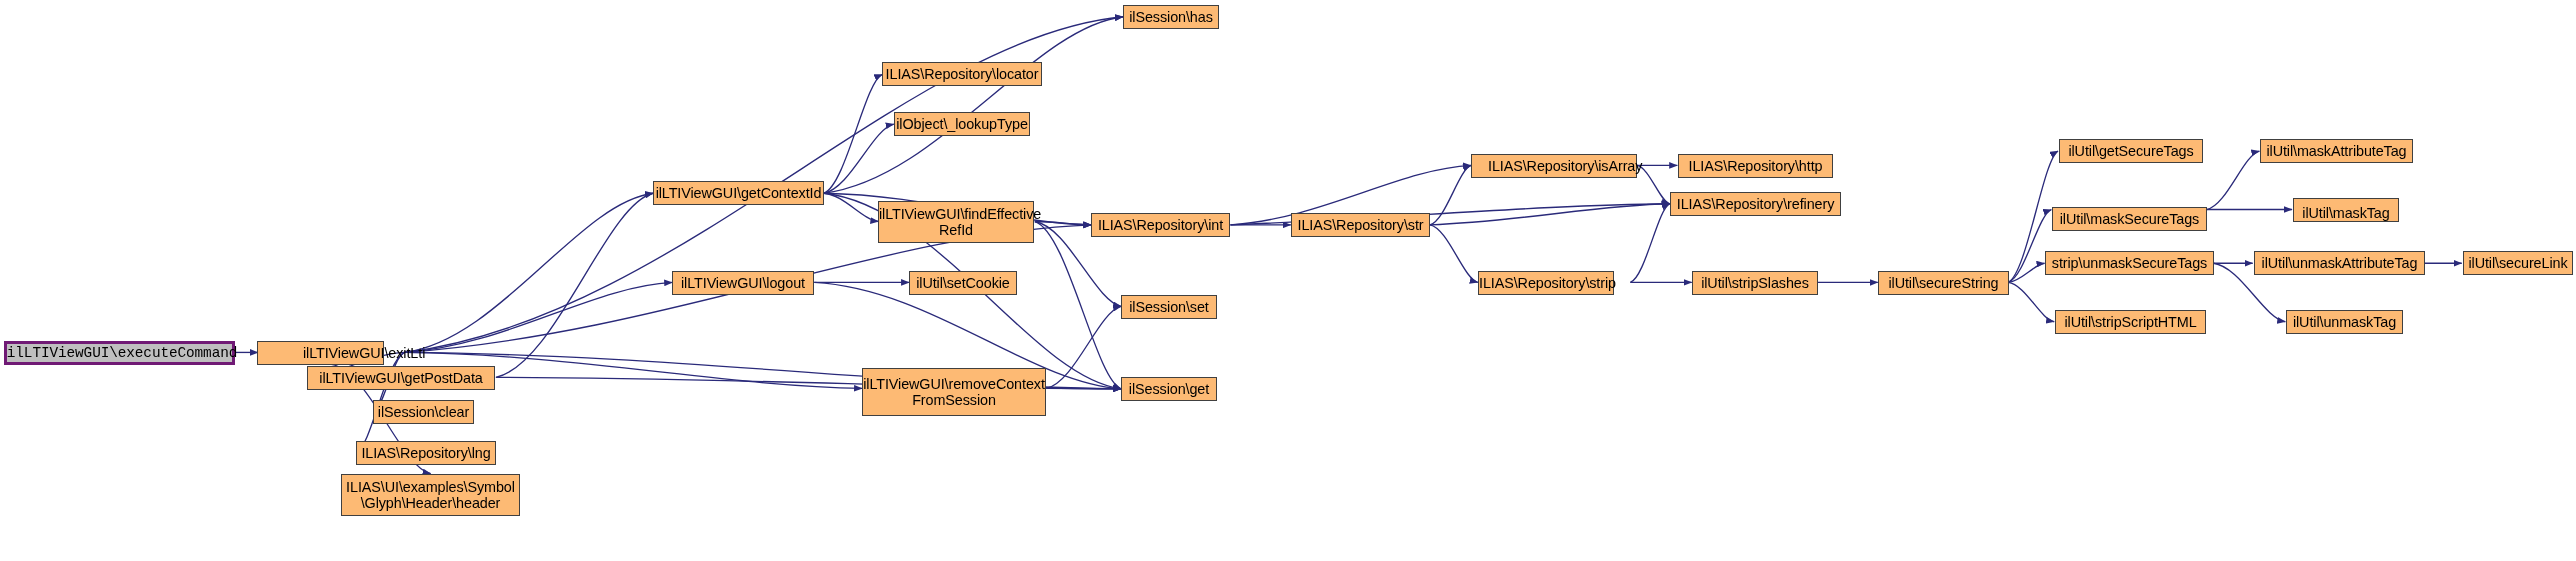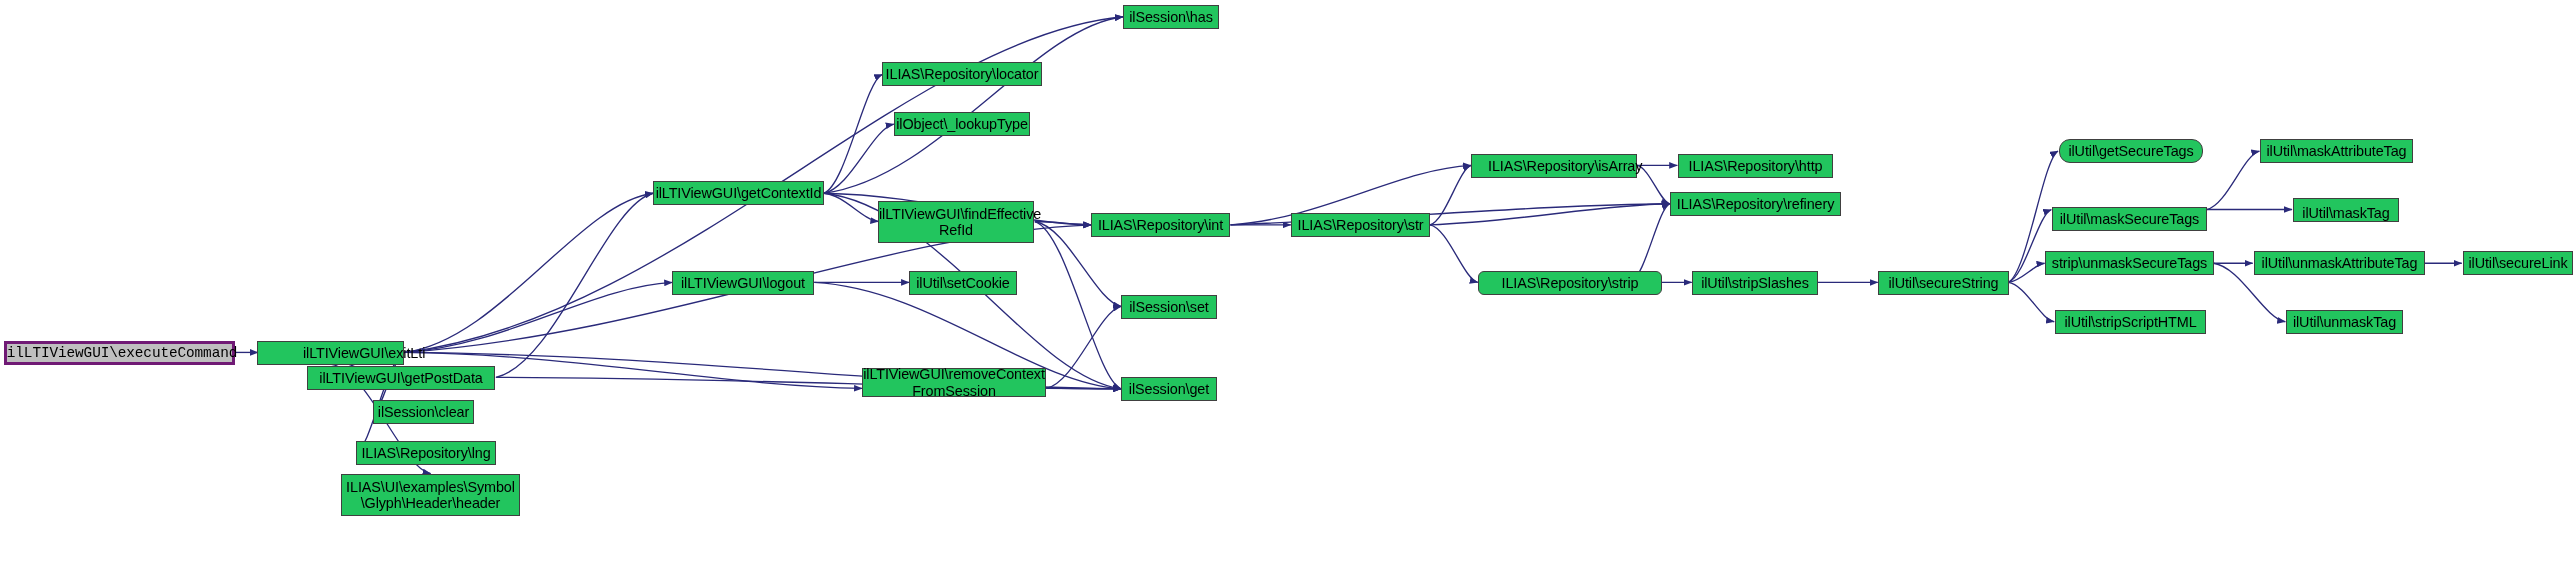--- a/index.html
+++ b/index.html
@@ -20,21 +20,21 @@
     left: 0;
     top: 0;
     width: 2576px;
     height: 561px;
     pointer-events: none;
   }
   .node {
     position: absolute;
     box-sizing: border-box;
     border: 1px solid #404040;
-    background: #22c55e;
+    background: #fdba74;
     color: #000000;
     font-size: 14.4px;
     line-height: 1.12;
     display: flex;
     align-items: center;
     justify-content: center;
     text-align: center;
     white-space: pre-line;
     letter-spacing: -0.1px;
     z-index: 5;
@@ -104,47 +104,47 @@
         <path d="M 2093 294.5 C 2111.24 296.96, 2126.6 333.04, 2141 335.5" fill="none" stroke="#2a2a7a" stroke-width="1.4" marker-end="url(#arrowhead)"></path>
         <path d="M 2300 218.5 C 2320.9 214.25082435066744, 2338.5 161.16, 2355 157.5" fill="none" stroke="#2a2a7a" stroke-width="1.4" marker-end="url(#arrowhead)"></path>
         <path d="M 2300 218.5 C 2333.82 218.5, 2362.3 218.5, 2389 218.5" fill="none" stroke="#2a2a7a" stroke-width="1.4" marker-end="url(#arrowhead)"></path>
         <path d="M 2307 274.5 C 2322.58 274.5, 2335.7 274.5, 2348 274.5" fill="none" stroke="#2a2a7a" stroke-width="1.4" marker-end="url(#arrowhead)"></path>
         <path d="M 2307 274.5 C 2335.5 278.16, 2359.5 331.84, 2382 335.5" fill="none" stroke="#2a2a7a" stroke-width="1.4" marker-end="url(#arrowhead)"></path>
         <path d="M 2526 274.5 C 2541.2 274.5, 2554 274.5, 2566 274.5" fill="none" stroke="#2a2a7a" stroke-width="1.4" marker-end="url(#arrowhead)"></path>
       </g>
   </svg>
   <div id="nodes-group">
       <div class="node root" style="left: 3.8px; top: 341px; width: 231px; height: 24px;"><span class="node-label">ilLTIViewGUI\executeCommand</span></div>
-      <div class="node" style="left: 257px; top: 341px; width: 147px; height: 24px; padding-left: 45px;"><span class="node-label">ilLTIViewGUI\exitLti</span></div>
+      <div class="node" style="left: 257px; top: 341px; width: 127px; height: 24px; padding-left: 45px;"><span class="node-label">ilLTIViewGUI\exitLti</span></div>
       <div class="node" style="left: 307px; top: 366px; width: 188px; height: 24px;"><span class="node-label">ilLTIViewGUI\getPostData</span></div>
       <div class="node" style="left: 373px; top: 400px; width: 101px; height: 24px;"><span class="node-label">ilSession\clear</span></div>
       <div class="node" style="left: 356px; top: 441px; width: 140px; height: 24px;"><span class="node-label">ILIAS\Repository\lng</span></div>
       <div class="node" style="left: 341px; top: 474px; width: 179px; height: 42px;"><span class="node-label">ILIAS\UI\examples\Symbol
 \Glyph\Header\header</span></div>
       <div class="node" style="left: 653px; top: 181px; width: 171px; height: 24px; justify-content: flex-end;"><span class="node-label">ilLTIViewGUI\getContextId</span></div>
       <div class="node" style="left: 672px; top: 271px; width: 142px; height: 24px;"><span class="node-label">ilLTIViewGUI\logout</span></div>
       <div class="node" style="left: 882px; top: 62px; width: 160px; height: 24px;"><span class="node-label">ILIAS\Repository\locator</span></div>
       <div class="node" style="left: 894px; top: 112px; width: 136px; height: 24px;"><span class="node-label">ilObject\_lookupType</span></div>
       <div class="node" style="left: 878px; top: 201px; width: 156px; height: 42px;"><span class="node-label">ilLTIViewGUI\findEffective
 RefId</span></div>
       <div class="node" style="left: 909px; top: 271px; width: 108px; height: 24px;"><span class="node-label">ilUtil\setCookie</span></div>
-      <div class="node" style="left: 862px; top: 368px; width: 184px; height: 29px;"><span class="node-label">ilLTIViewGUI\removeContext
+      <div class="node" style="left: 862px; top: 368px; width: 184px; height: 48px;"><span class="node-label">ilLTIViewGUI\removeContext
 FromSession</span></div>
       <div class="node" style="left: 1123px; top: 4.8px; width: 96px; height: 24px;"><span class="node-label">ilSession\has</span></div>
       <div class="node" style="left: 1091px; top: 213px; width: 139px; height: 24px;"><span class="node-label">ILIAS\Repository\int</span></div>
       <div class="node" style="left: 1121px; top: 295px; width: 96px; height: 24px;"><span class="node-label">ilSession\set</span></div>
       <div class="node" style="left: 1121px; top: 377px; width: 96px; height: 24px;"><span class="node-label">ilSession\get</span></div>
       <div class="node" style="left: 1291px; top: 213px; width: 139px; height: 24px;"><span class="node-label">ILIAS\Repository\str</span></div>
       <div class="node" style="left: 1471px; top: 154px; width: 166px; height: 24px; padding-left: 16px;"><span class="node-label">ILIAS\Repository\isArray</span></div>
-      <div class="node" style="left: 1478px; top: 271px; width: 184px; height: 24px; border-radius: 6px;"><span class="node-label">ILIAS\Repository\strip</span></div>
+      <div class="node" style="left: 1478px; top: 271px; width: 136px; height: 24px;"><span class="node-label">ILIAS\Repository\strip</span></div>
       <div class="node" style="left: 1678px; top: 154px; width: 155px; height: 24px;"><span class="node-label">ILIAS\Repository\http</span></div>
       <div class="node" style="left: 1670px; top: 192px; width: 171px; height: 24px;"><span class="node-label">ILIAS\Repository\refinery</span></div>
       <div class="node" style="left: 1692px; top: 271px; width: 126px; height: 24px;"><span class="node-label">ilUtil\stripSlashes</span></div>
       <div class="node" style="left: 1878px; top: 271px; width: 131px; height: 24px;"><span class="node-label">ilUtil\secureString</span></div>
-      <div class="node" style="left: 2059px; top: 139px; width: 144px; height: 24px; border-radius: 11px;"><span class="node-label">ilUtil\getSecureTags</span></div>
+      <div class="node" style="left: 2059px; top: 139px; width: 144px; height: 24px;"><span class="node-label">ilUtil\getSecureTags</span></div>
       <div class="node" style="left: 2052px; top: 198px; width: 155px; height: 24px; margin-top: 9px;"><span class="node-label">ilUtil\maskSecureTags</span></div>
       <div class="node" style="left: 2045px; top: 251px; width: 169px; height: 24px;"><span class="node-label">strip\unmaskSecureTags</span></div>
       <div class="node" style="left: 2055px; top: 310px; width: 151px; height: 24px;"><span class="node-label">ilUtil\stripScriptHTML</span></div>
       <div class="node" style="left: 2260px; top: 139px; width: 153px; height: 24px;"><span class="node-label">ilUtil\maskAttributeTag</span></div>
       <div class="node" style="left: 2293px; top: 198px; width: 106px; height: 24px; align-items: flex-end;"><span class="node-label">ilUtil\maskTag</span></div>
       <div class="node" style="left: 2254px; top: 251px; width: 171px; height: 24px;"><span class="node-label">ilUtil\unmaskAttributeTag</span></div>
       <div class="node" style="left: 2286px; top: 310px; width: 117px; height: 24px;"><span class="node-label">ilUtil\unmaskTag</span></div>
       <div class="node" style="left: 2463px; top: 251px; width: 110px; height: 24px;"><span class="node-label">ilUtil\secureLink</span></div>
     </div>
 </div>

